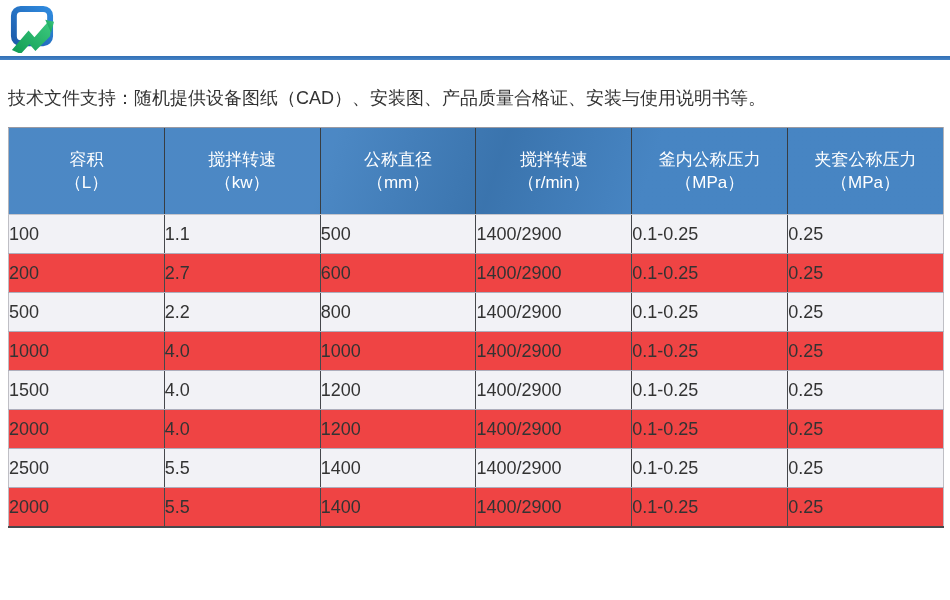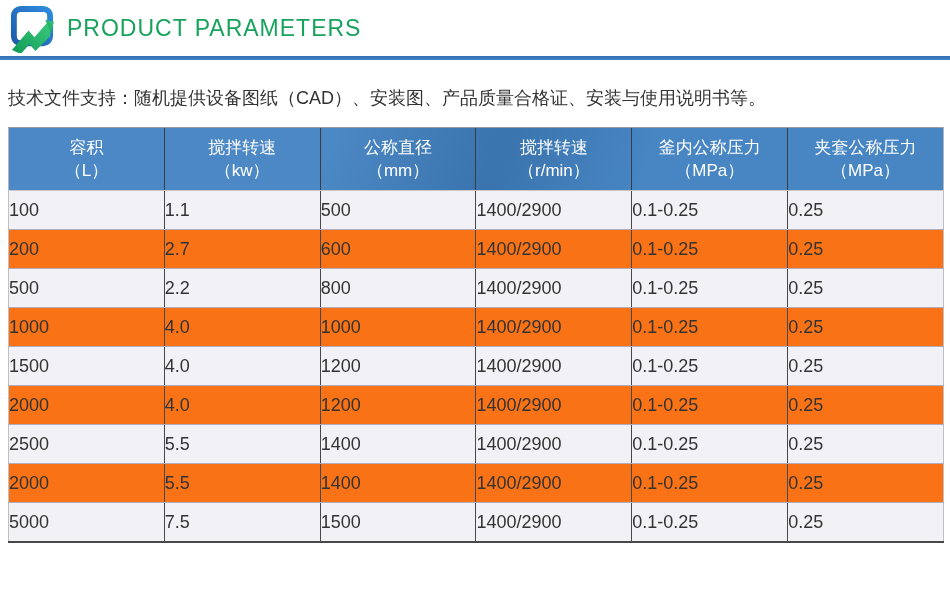--- a/index.html
+++ b/index.html
@@ -28,39 +28,39 @@
   table.params{
     border-collapse:collapse;table-layout:fixed;
     width:936px;margin:17px 0 0 8px;
   }
   thead tr{
     background:
       linear-gradient(108deg, rgba(255,255,255,0.06) 34%, rgba(0,0,0,0.10) 52%, rgba(255,255,255,0.03) 68%),
       #4181c1;
   }
   th{
-    height:62px;padding:0;color:#ffffff;font-weight:normal;
+    height:62px;padding:12px;color:#ffffff;font-weight:normal;
     border-left:1px solid #383d42;
     border-top:1px solid #9a9aa2;
     border-bottom:1px solid #c6c6cc;
     vertical-align:middle;
   }
   th:first-child{border-left:1px solid #b4b4ba;}
   th:last-child{border-right:1px solid #b4b4ba;}
   th .h1{font-size:17px;line-height:24px;text-align:center;}
   th .h2{font-size:17px;line-height:22px;text-align:center;}
   td{
     height:38px;padding:0;text-align:left;vertical-align:middle;
     font-size:18px;color:#333333;
     border-left:1px solid #46484c;
     border-bottom:1px solid #aeaebc;
   }
   td:first-child{border-left:1px solid #bfbfc5;}
   td:last-child{border-right:1px solid #bfbfc5;}
-  tbody tr{background:#f97316;}
+  tbody tr{background:#ef4444;}
   tbody tr:nth-child(odd){background:#f2f2f6;}
   tbody tr:last-child td{border-bottom:2px solid #48484c;}
 </style>
 </head>
 <body>
 
 <div class="page">
 
   <div class="topbar">
     <span class="logo">
@@ -74,21 +74,20 @@
             <stop offset="0" stop-color="#0f9a52"></stop>
             <stop offset="1" stop-color="#3cc97e"></stop>
           </linearGradient>
         </defs>
         <rect x="6" y="3" width="37" height="35" rx="7" fill="none" stroke="url(#lgBlue)" stroke-width="6"></rect>
         <polygon fill="url(#lgGreen)" points="4,45 21,25 27,32 40,17 44,22 43,31 28,46 22,39 13,49"></polygon>
         <polygon fill="url(#lgGreen)" points="38,14 47,16 44,27"></polygon>
       </svg>
     </span>
     <div class="titlewrap">
-      <span class="t-en">PRODUCT PARAMETERS</span>
     </div>
   </div>
 
   <div class="divider"></div>
 
   <p class="intro">技术文件支持：随机提供设备图纸（CAD）、安装图、产品质量合格证、安装与使用说明书等。</p>
 
   <table class="params">
     <thead>
       <tr id="headRow">
@@ -176,24 +175,16 @@
           <td>0.25</td>
         </tr>
         <tr>
           <td>2000</td>
           <td>5.5</td>
           <td>1400</td>
           <td>1400/2900</td>
           <td>0.1-0.25</td>
           <td>0.25</td>
         </tr>
-        <tr>
-          <td>5000</td>
-          <td>7.5</td>
-          <td>1500</td>
-          <td>1400/2900</td>
-          <td>0.1-0.25</td>
-          <td>0.25</td>
-        </tr>
       </tbody>
   </table>
 
 </div>
 
 </body></html>

